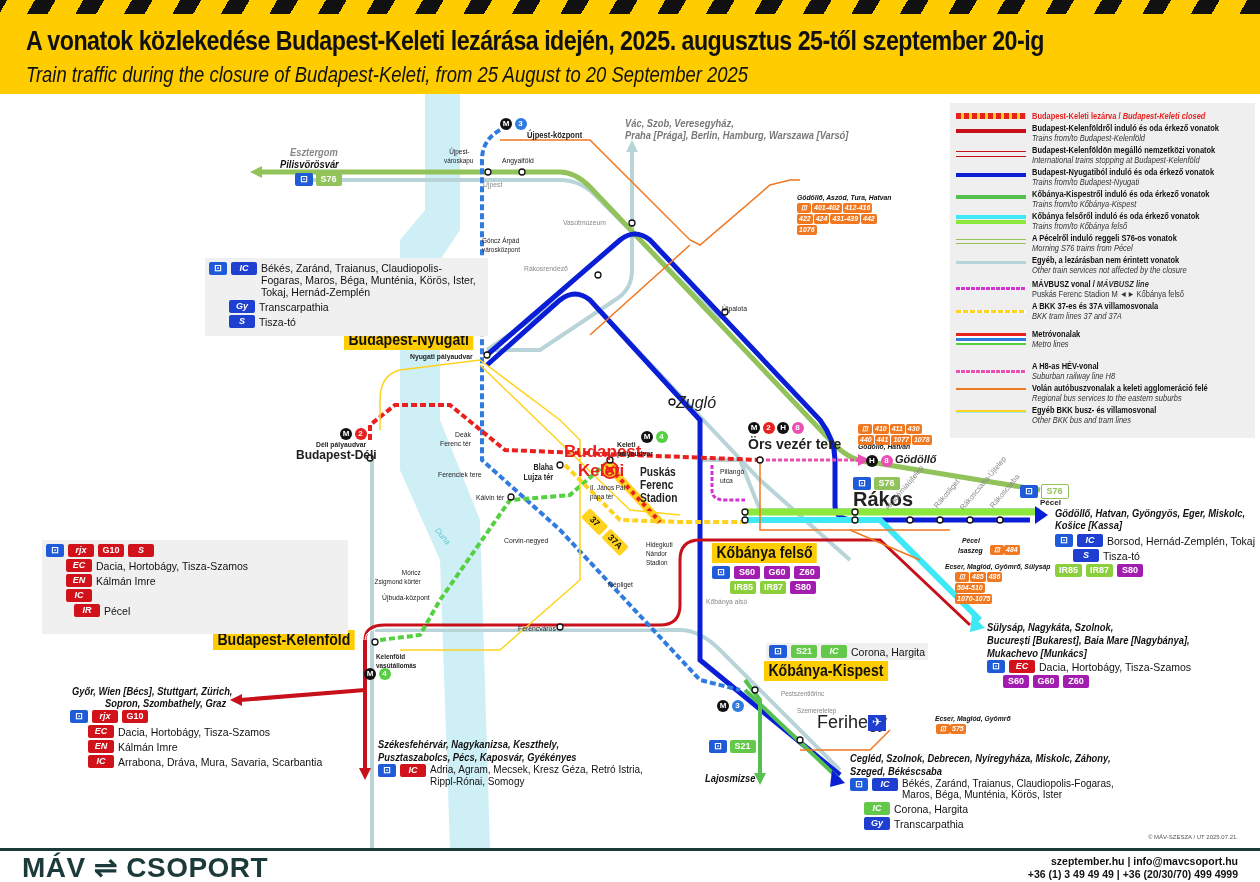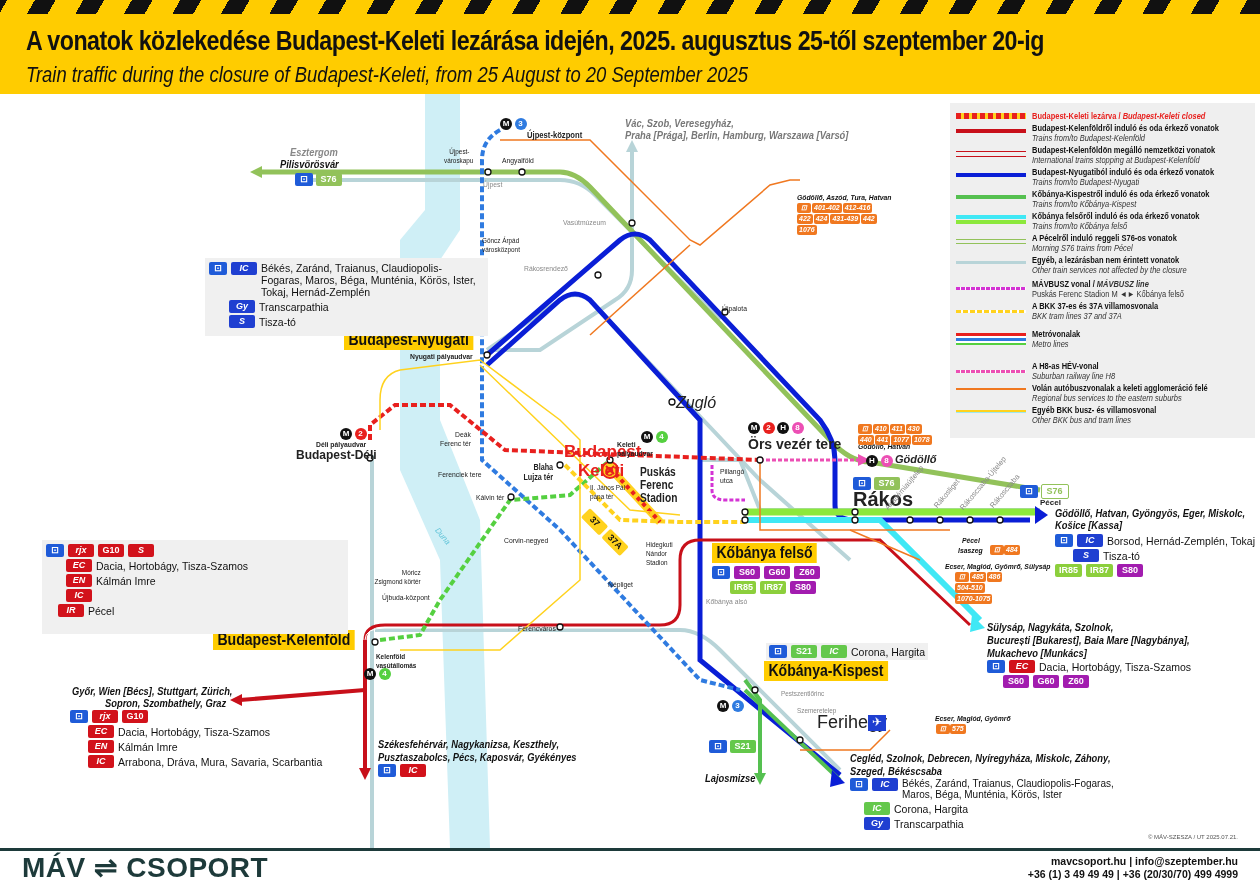--- a/index.html
+++ b/index.html
@@ -255,21 +255,21 @@
       <span class="badge b-red">EC</span>
       <span>Dacia, Hortobágy, Tisza-Szamos</span>
     </div>
   <div class="row" style="margin-left:20px;">
       <span class="badge b-red">EN</span>
       <span>Kálmán Imre</span>
     </div>
   <div class="row" style="margin-left:20px;align-items:flex-start;">
       <span class="badge b-red">IC</span>
     </div>
-  <div class="row" style="margin-left:12px;align-items:center;">
+  <div class="row" style="margin-left:28px;align-items:center;">
       <span class="badge b-red">IR</span>
       <span>Pécel</span>
     </div>
 </div>
 
 <div style="position:absolute;left:70px;top:710px;">
   <div class="row">
       <span class="badge b-train">⊡</span>
       <span class="badge b-red">rjx</span>
       <span class="badge b-red" style="font-style:normal;">G10</span>
@@ -285,20 +285,21 @@
   <div class="row" style="margin-left:18px;">
       <span class="badge b-red">IC</span>
       <span>Arrabona, Dráva, Mura, Savaria, Scarbantia</span>
     </div>
 </div>
 
 <div style="position:absolute;left:378px;top:764px;">
   <div class="row" style="align-items:flex-start;">
       <span class="badge b-train">⊡</span>
       <span class="badge b-red">IC</span>
+      <span style="white-space:normal;width:215px;line-height:12px;font-size:10px;">Adria, Agram, Mecsek, Kresz Géza, Retró Istria, Rippl-Rónai, Somogy</span>
     </div>
 </div>
 
 <div style="position:absolute;left:712px;top:566px;width:104px;">
   <div class="row">
       <span class="badge b-train">⊡</span>
       <span class="badge b-cyan" style="font-style:normal;">S60</span>
       <span class="badge b-cyan" style="font-style:normal;">G60</span>
       <span class="badge b-cyan" style="font-style:normal;">Z60</span>
     </div>
@@ -499,15 +500,15 @@
         <b>Egyéb BKK busz- és villamosvonal</b>
         <i>Other BKK bus and tram lines</i>
       </div>
     </div>
 </div>
 
 <div class="copy">© MÁV-SZESZA / UT 2025.07.21.</div>
 <div class="footer-line"></div>
 <div class="logo">MÁV ⇌ CSOPORT</div>
 <div class="contact">
-  <div>mavcsoport.hu | info@szeptember.hu</div>
+  <div>szeptember.hu | info@mavcsoport.hu</div>
   <div>+36 (1) 3 49 49 49 | +36 (20/30/70) 499 4999</div>
 </div>
 
 </body></html>

